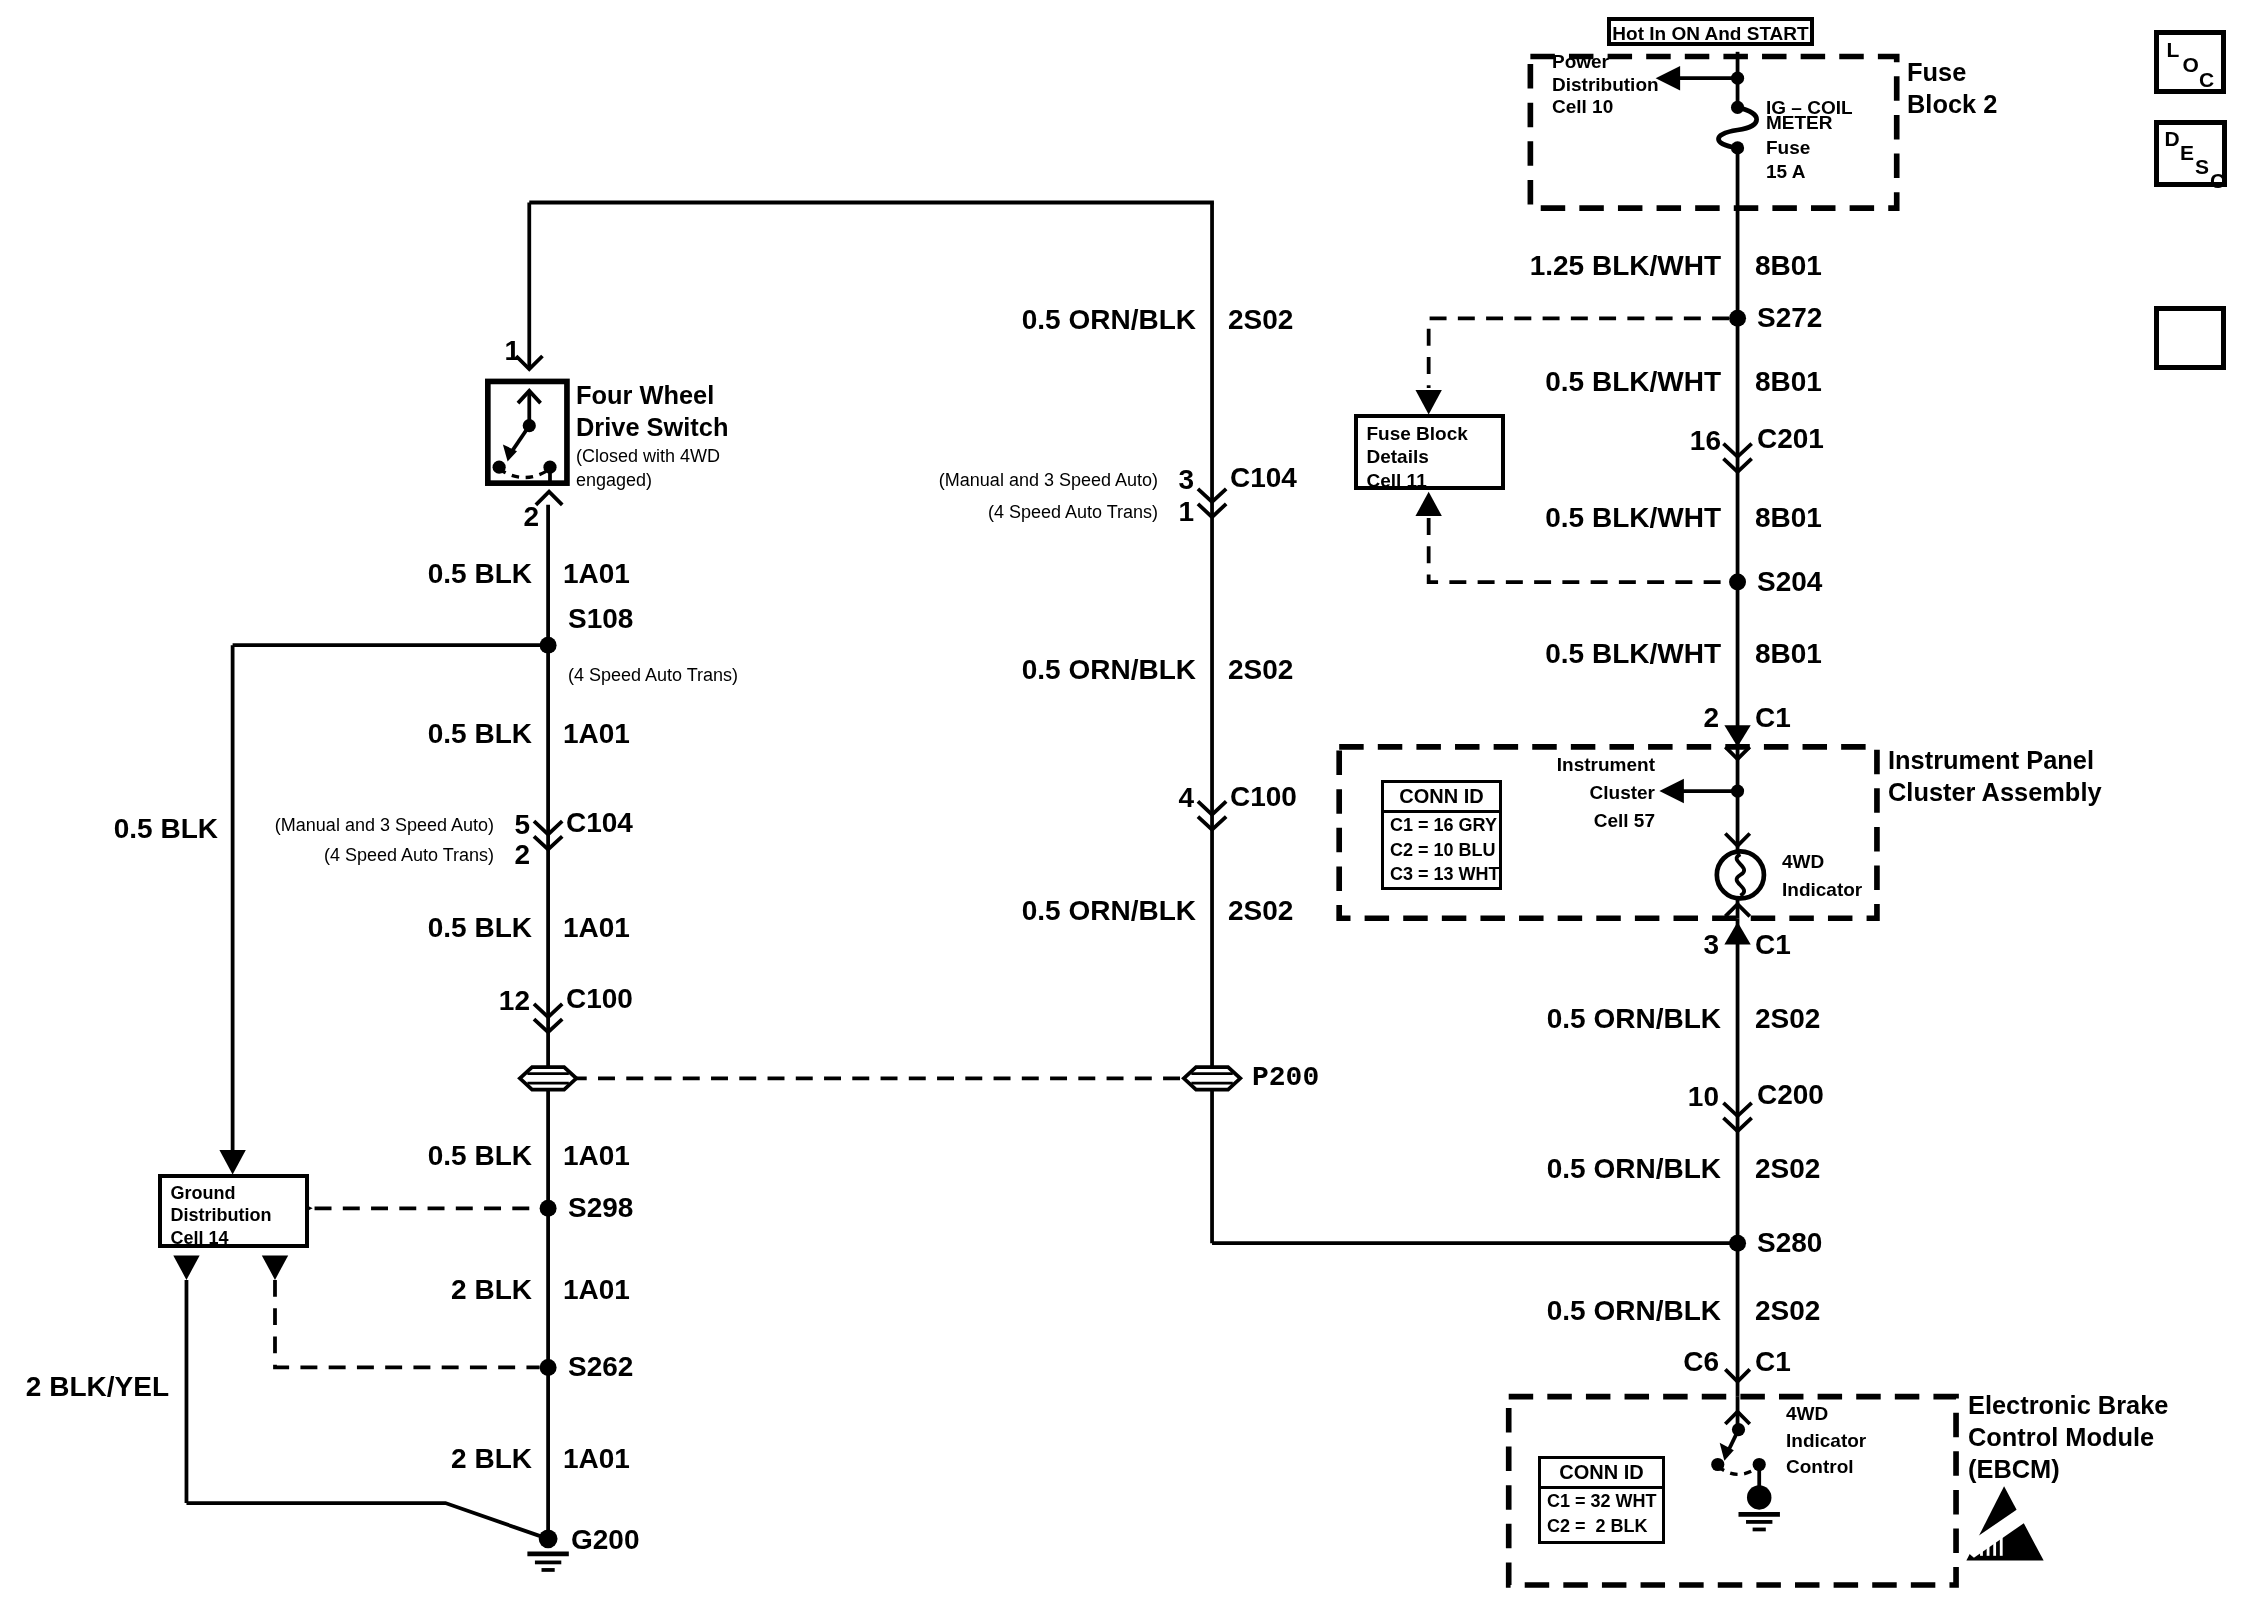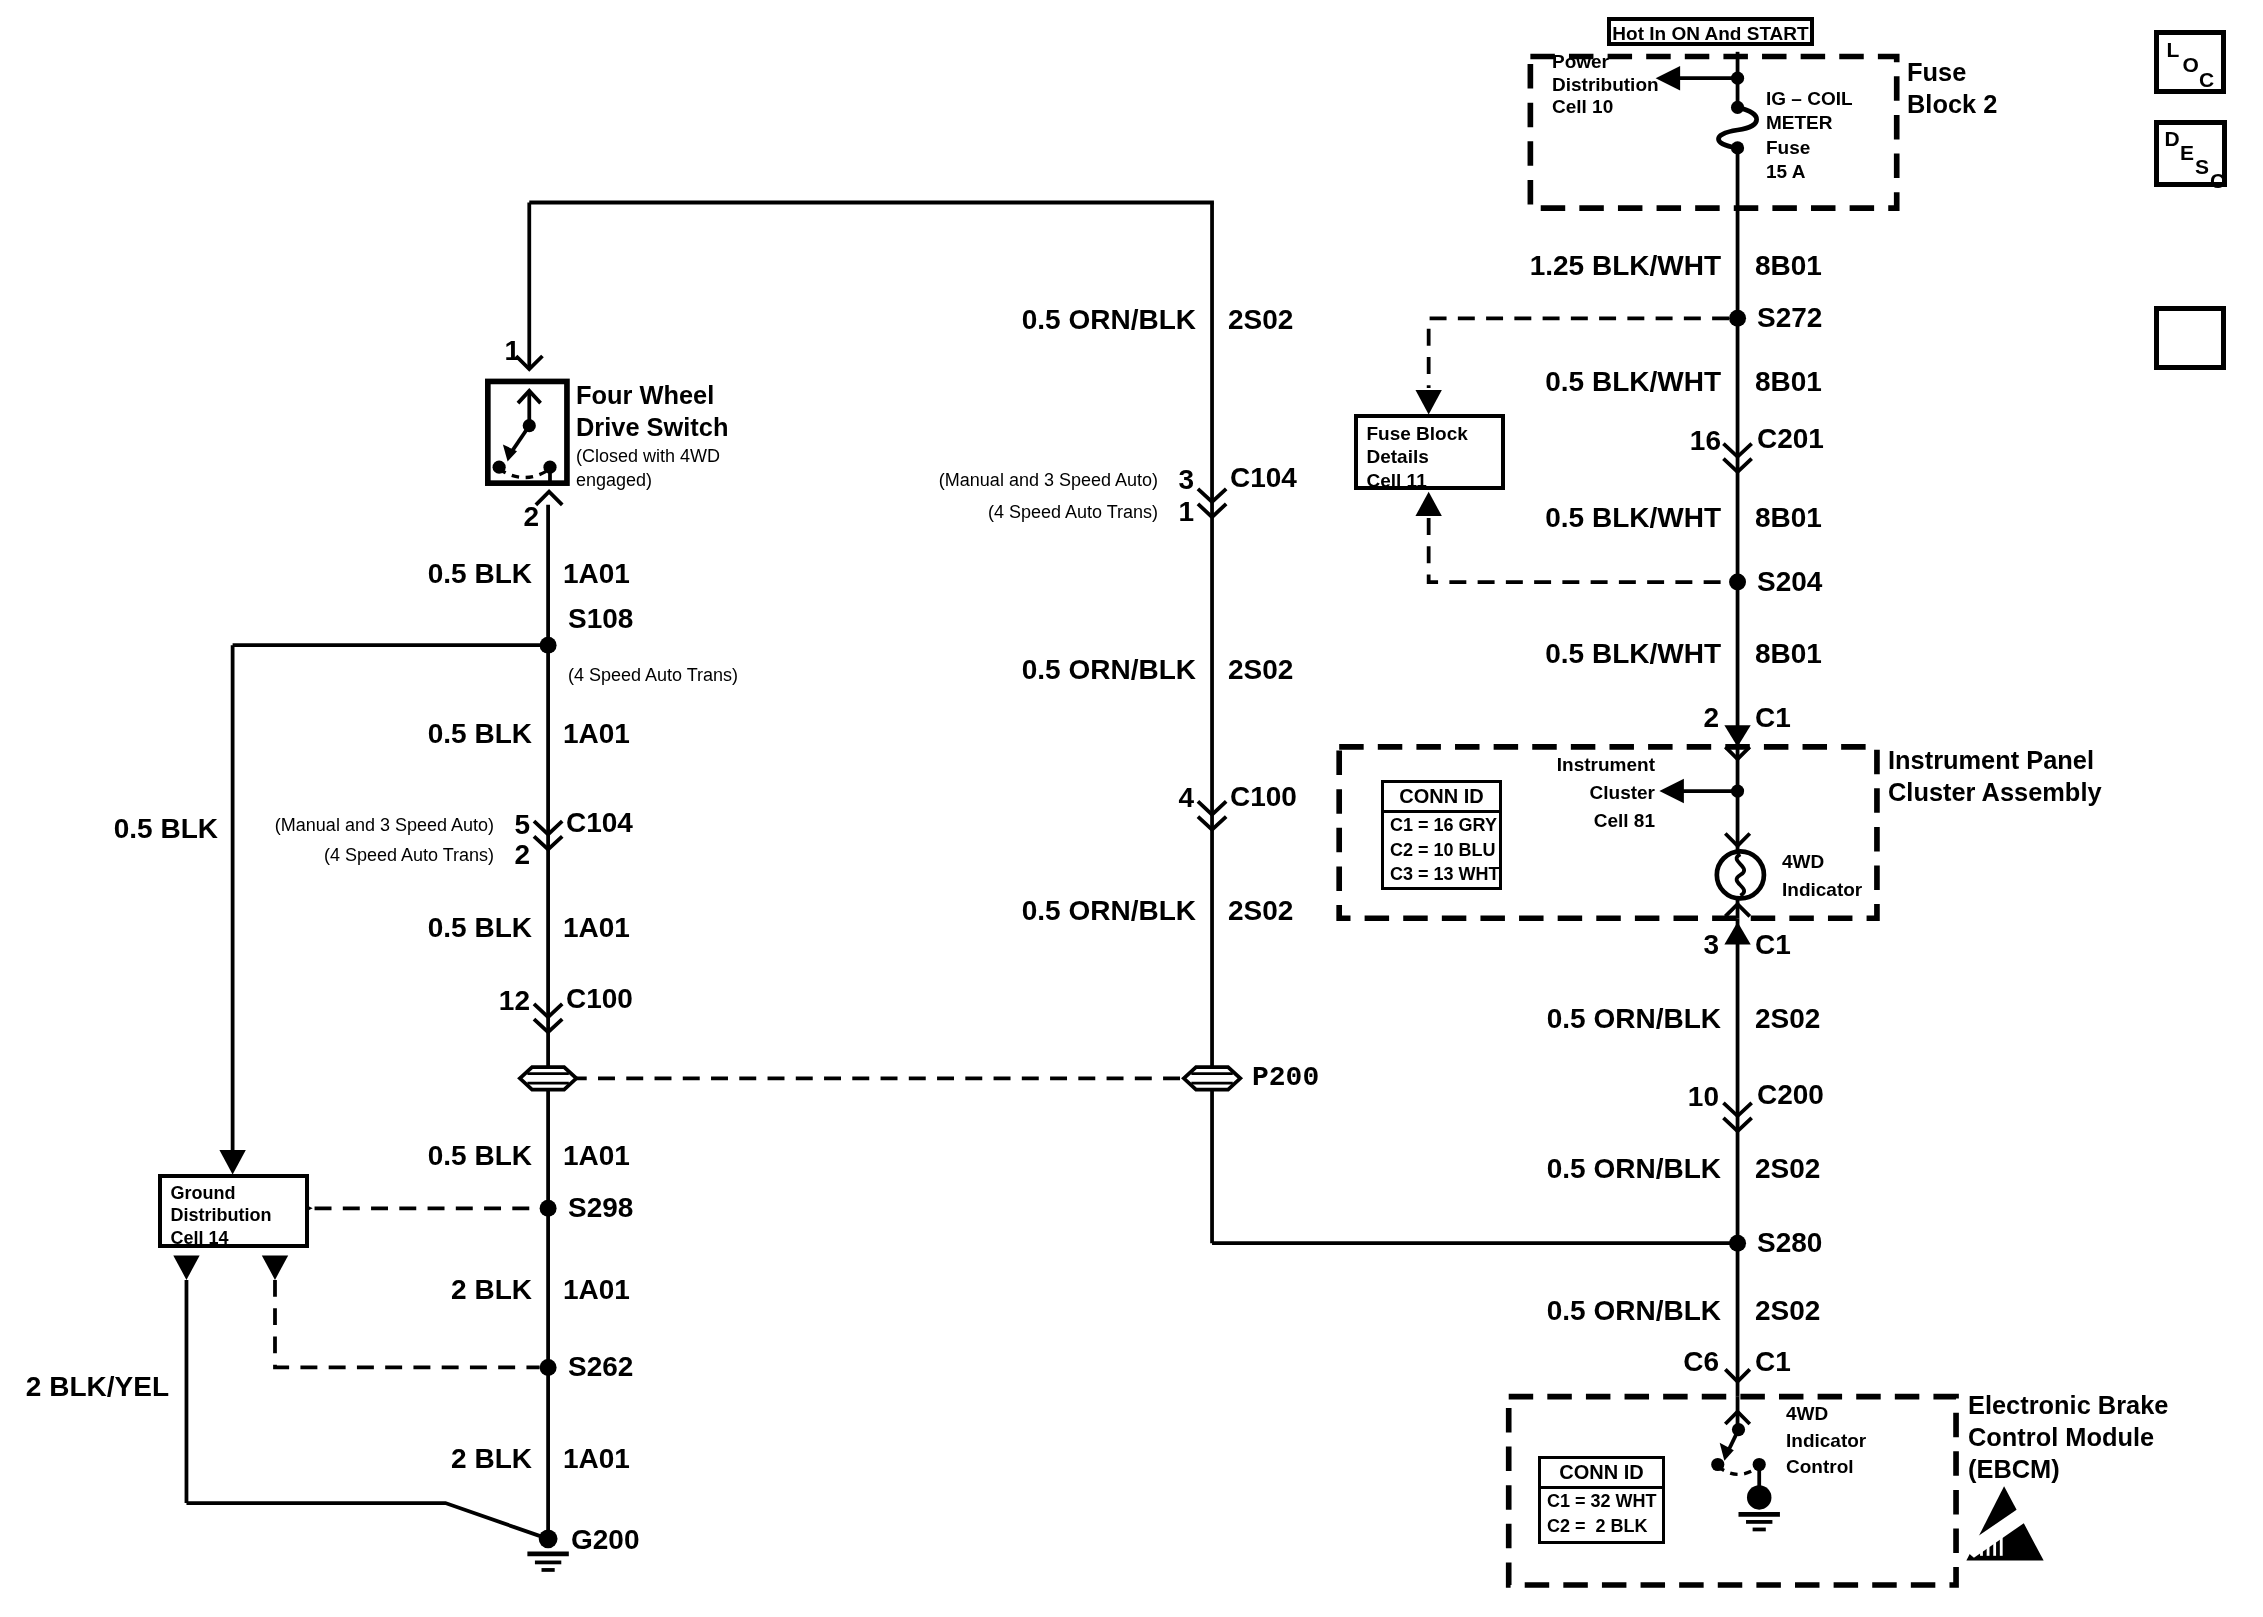--- a/index.html
+++ b/index.html
@@ -185,21 +185,21 @@
   <div class="btn" style="left:2154px;top:306px;width:72px;height:64px;"></div>
 
   <div class="hot" style="left:1607px;top:17px;width:207px;height:29px;">
     <span>Hot In ON And START</span>
   </div>
   <div class="lbl b27" style="left:1907px;top:72px;">Fuse</div>
   <div class="lbl b27" style="left:1907px;top:104px;">Block 2</div>
   <div class="lbl b20" style="left:1552px;top:62px;">Power</div>
   <div class="lbl b20" style="left:1552px;top:85px;">Distribution</div>
   <div class="lbl b20" style="left:1552px;top:107px;">Cell 10</div>
-  <div class="lbl b20" style="left:1766px;top:99px;">IG – COIL</div>
+  <div class="lbl b20" style="left:1766px;top:108px;">IG – COIL</div>
   <div class="lbl b20" style="left:1766px;top:123px;">METER</div>
   <div class="lbl b20" style="left:1766px;top:148px;">Fuse</div>
   <div class="lbl b20" style="left:1766px;top:172px;">15 A</div>
 
   <div class="solidbox refbox" style="left:1354px;top:414px;width:151px;height:76px;">
     <div>Fuse Block</div>
     <div>Details</div>
     <div>Cell 11</div>
   </div>
 
@@ -234,21 +234,21 @@
   <div class="lbl b27" style="left:1888px;top:760px;">Instrument Panel</div>
   <div class="lbl b27" style="left:1888px;top:792px;">Cluster Assembly</div>
   <div class="conn" style="left:1381px;top:780px;width:121px;height:110px;">
     <div class="hdr">CONN ID</div>
     <div class="row">C1 = 16 GRY</div>
     <div class="row">C2 = 10 BLU</div>
     <div class="row">C3 = 13 WHT</div>
   </div>
   <div class="lbl b20 ra" style="left:1655px;top:765px;">Instrument</div>
   <div class="lbl b20 ra" style="left:1655px;top:793px;">Cluster</div>
-  <div class="lbl b20 ra" style="left:1655px;top:821px;">Cell 81</div>
+  <div class="lbl b20 ra" style="left:1655px;top:821px;">Cell 57</div>
   <div class="lbl b20" style="left:1782px;top:862px;">4WD</div>
   <div class="lbl b20" style="left:1782px;top:890px;">Indicator</div>
 
   <div class="lbl b27" style="left:1968px;top:1405px;">Electronic Brake</div>
   <div class="lbl b27" style="left:1968px;top:1437px;">Control Module</div>
   <div class="lbl b27" style="left:1968px;top:1469px;">(EBCM)</div>
   <div class="conn" style="left:1538px;top:1456px;width:127px;height:88px;">
     <div class="hdr">CONN ID</div>
     <div class="row">C1 = 32 WHT</div>
     <div class="row">C2 =  2 BLK</div>

